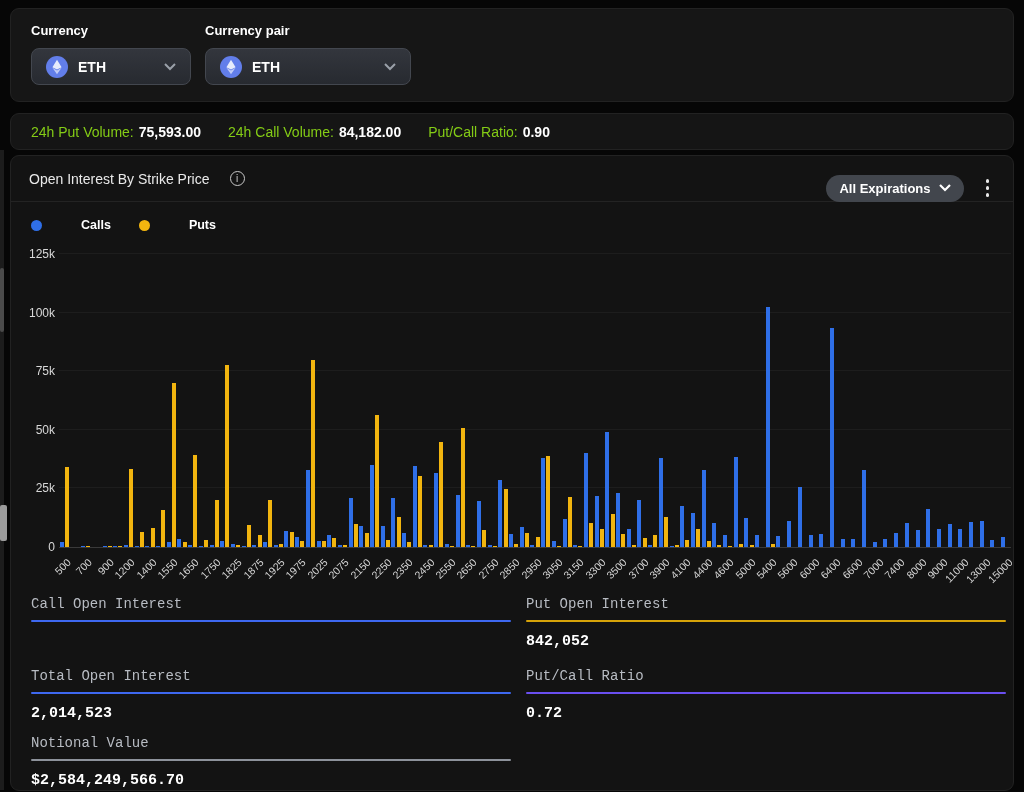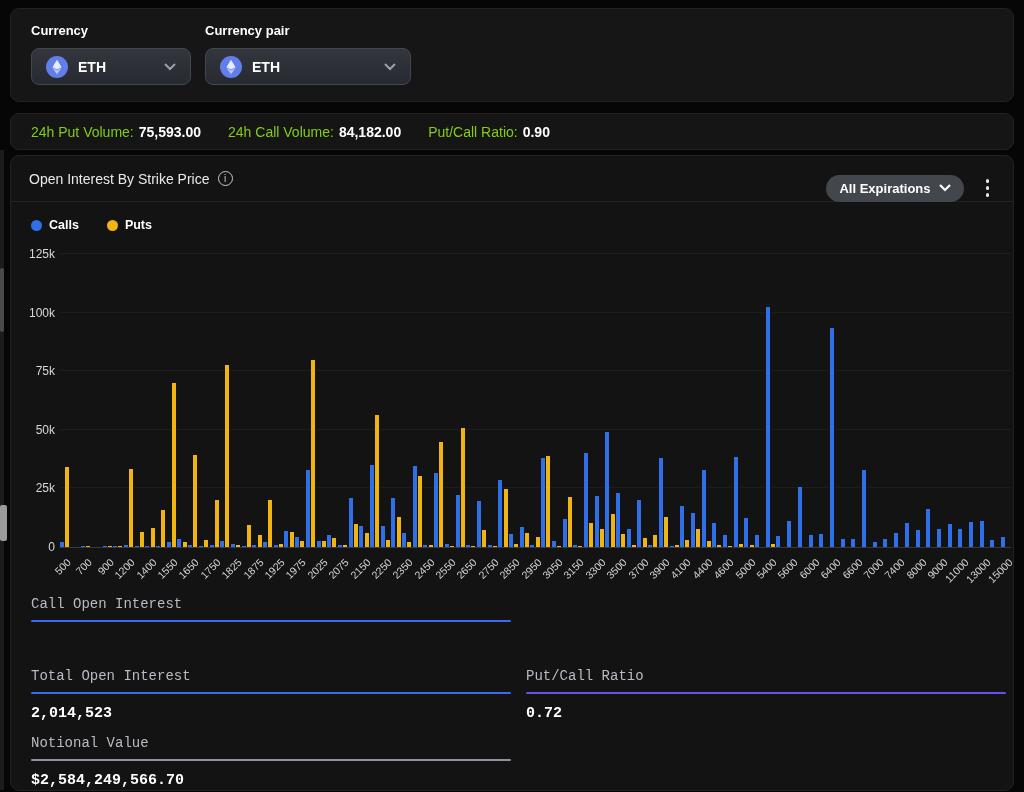--- a/index.html
+++ b/index.html
@@ -17,36 +17,36 @@
   .dd-text { color:#fff; font-size:14px; font-weight:bold; flex:1; }
   .eth-badge { width:22px; height:22px; flex:0 0 auto; }
   
   #stats-card { left:10px; top:113px; width:1004px; height:37px;
     display:flex; align-items:center; padding:0 20px; gap:27px; background:#151515; }
   .stat .lbl { color:#84cc16; font-size:14px; }
   .stat .val { color:#fff; font-size:14px; font-weight:bold; margin-left:5px; }
   
   #chart-card { left:10px; top:155px; width:1004px; height:636px; background:#131313; }
   #chart-header { position:absolute; left:0; top:0; width:100%; height:46px;
-    display:flex; align-items:center; padding:0 18px; border-bottom:1px solid #232323; }
+    display:flex; align-items:center; padding:0 18px; border-bottom:1px solid #232323;gap:12px; }
   #chart-title { color:#e9e9e9; font-size:14px; }
   .info-icon { display:inline-flex; align-items:center; justify-content:center;
     width:15px; height:15px; border:1px solid #c9c9c9; border-radius:50%;
     color:#c9c9c9; font-size:10px; margin-left:8px; cursor:pointer; }
   #header-right { margin-left:auto; display:flex; align-items:center; gap:16px;margin-top:19px; }
   #expiration-pill { background:#42464d; border-radius:15px; padding:6px 13px;
     color:#fff; font-size:13px; font-weight:bold; display:flex; align-items:center;
     gap:8px; cursor:pointer; }
   .kebab { display:flex; flex-direction:column; gap:3.5px; padding:4px 6px; cursor:pointer; }
   .kebab i { width:3.5px; height:3.5px; border-radius:50%; background:#e8e8e8; }
   
   #legend { position:absolute; left:20px; top:62px; display:flex; gap:28px; }
   .legend-item { display:flex; align-items:center; gap:7px; cursor:pointer; }
   .legend-dot { width:11px; height:11px; border-radius:50%; }
-  .legend-label { color:#fff; font-size:12.5px; font-weight:bold; }
+  .legend-label { color:#fff; font-size:12.5px; font-weight:bold;margin-left:32px; }
   
   #yaxis { position:absolute; left:0; top:99px; width:44px; height:293px; }
   #yaxis .ytick { position:absolute; right:0; width:44px; text-align:right;
     color:#d8d8d8; font-size:12px; }
   #plot { position:absolute; left:48px; top:99px; width:952px; height:293px;
     border-bottom:1px solid #3a3a3a; }
   .gridline { position:absolute; left:0; width:100%; height:1px; background:#1d1d1d; }
   .bar { position:absolute; bottom:0; }
   #xaxis { position:absolute; left:48px; top:396px; width:952px; height:44px; }
   #xaxis .xtick { position:absolute; top:4px; white-space:nowrap; color:#d4d4d4;
@@ -358,20 +358,25 @@
       <span class="xtick" style="right: 48.1px;">11000</span>
       <span class="xtick" style="right: 26.7px;">13000</span>
       <span class="xtick" style="right: 5.3px;">15000</span>
     </div>
 
   <div id="summary">
     <div class="sum-item pos-r1l">
       <div class="sum-label">Call Open Interest</div>
       <div class="sum-line" style="background: rgb(62, 104, 240);"></div>
     </div>
+    <div class="sum-item pos-r1r">
+      <div class="sum-label">Put Open Interest</div>
+      <div class="sum-line" style="background: rgb(215, 163, 9);"></div>
+      <div class="sum-value">842,052</div>
+    </div>
     <div class="sum-item pos-r2l">
       <div class="sum-label">Total Open Interest</div>
       <div class="sum-line" style="background: rgb(62, 104, 240);"></div>
       <div class="sum-value">2,014,523</div>
     </div>
     <div class="sum-item pos-r2r">
       <div class="sum-label">Put/Call Ratio</div>
       <div class="sum-line" style="background: rgb(106, 79, 240);"></div>
       <div class="sum-value">0.72</div>
     </div>

